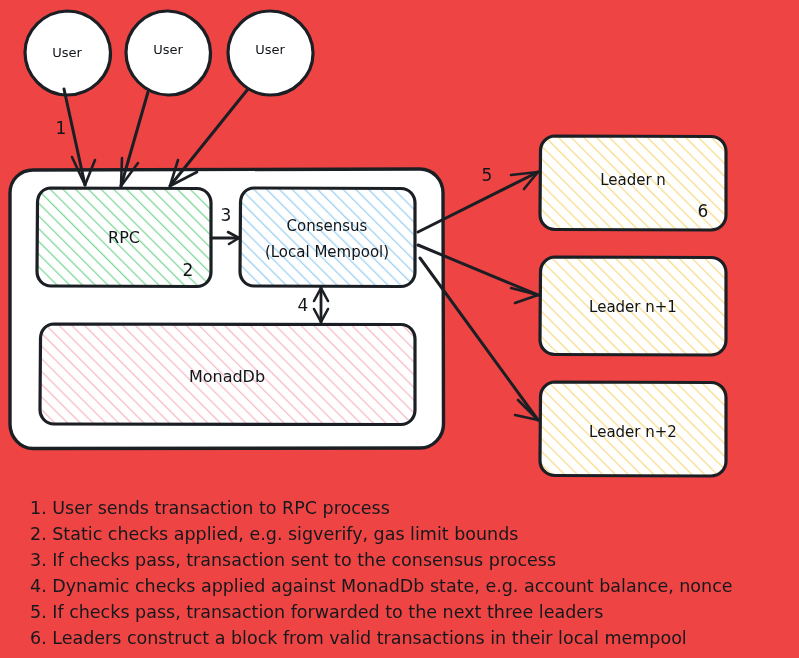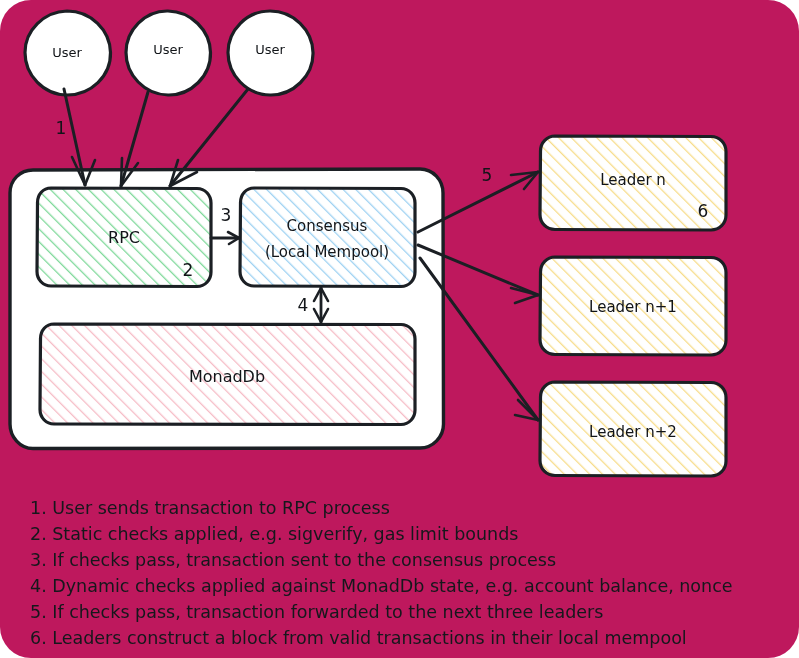--- a/index.html
+++ b/index.html
@@ -1,21 +1,21 @@
 <!DOCTYPE html>
 <html><head>
 <meta charset="utf-8">
 <style>
   html,body{margin:0;padding:0;background:#ffffff;}
   body{
     width:799px;height:658px;
     font-family:"DejaVu Sans", sans-serif;
     overflow:hidden;
   }
-  #stage{position:relative;width:799px;height:658px;background:#be185d;border-radius:31px;}
+  #stage{position:relative;width:799px;height:658px;background:#ef4444;}
   svg#diagram{position:absolute;left:0;top:0;width:799px;height:658px;}
 
   .node-label{
     font-family:"DejaVu Sans", sans-serif;
     font-size:15px;
     fill:#111418;
     text-anchor:middle;
     dominant-baseline:middle;
   }
   .node-label.small{font-size:13px;}

